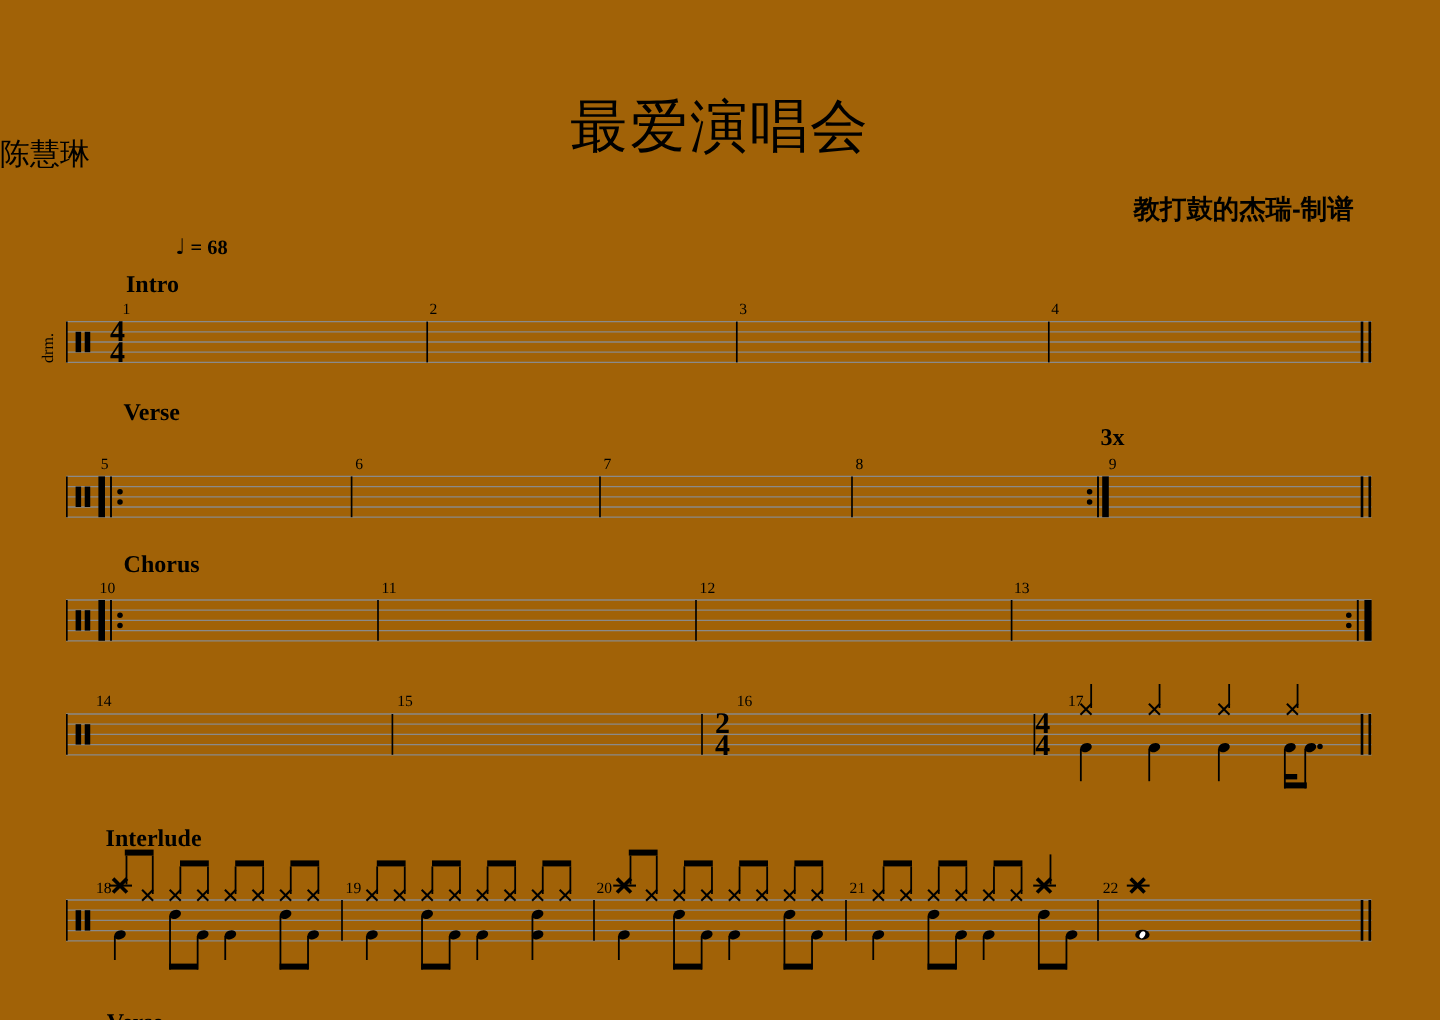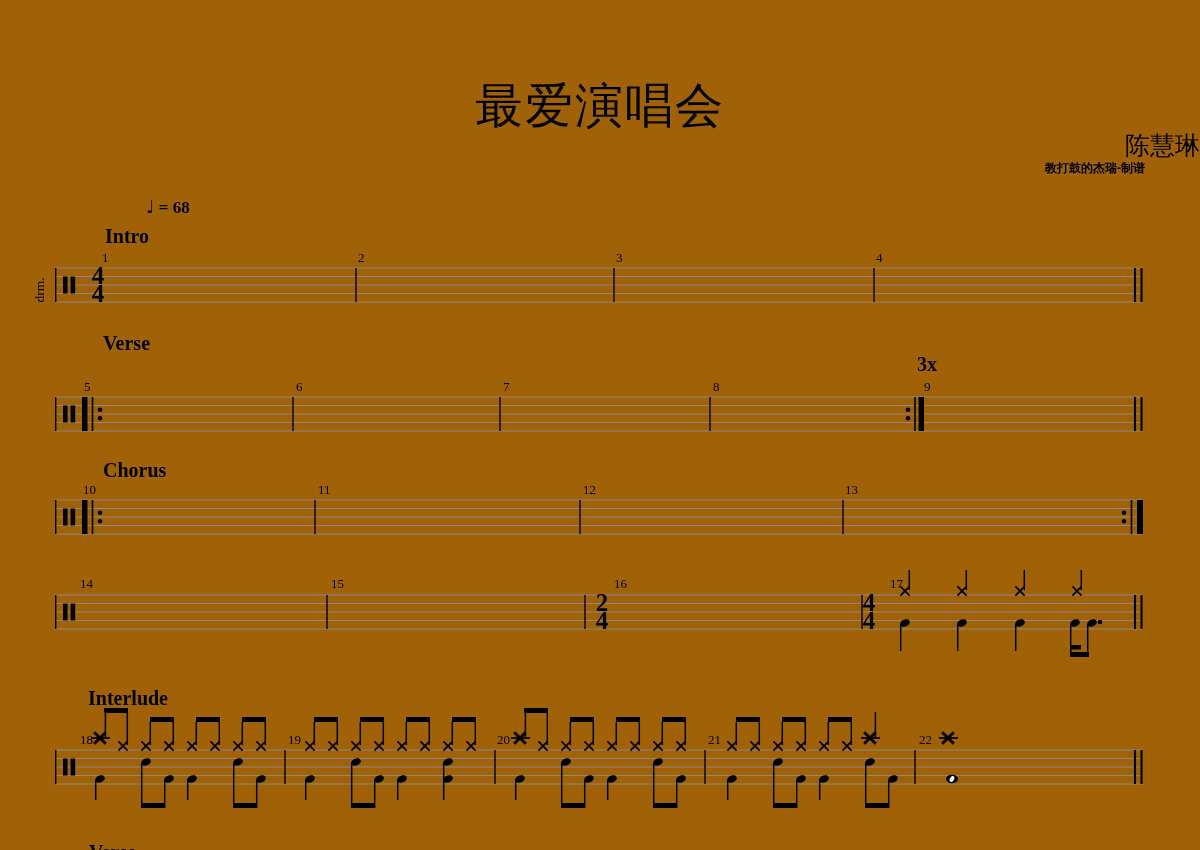--- a/index.html
+++ b/index.html
@@ -1,23 +1,23 @@
 <!DOCTYPE html>
 <html><head>
 <meta charset="utf-8">
 <style>
   * { margin:0; padding:0; box-sizing:border-box; }
   html,body { width:1200px; height:850px; overflow:hidden; background:#ffffff; }
   .page { position:relative; width:1200px; height:850px; background:#a16207;
           font-family:"Liberation Serif","DejaVu Serif",serif; color:#000; }
   .title { position:absolute; top:74px; left:0; width:100%; text-align:center;
            font-size:48px; letter-spacing:2px; }
-  .subtitle { position:absolute; top:129px; left:0; width:100%; text-align:right;
+  .subtitle { position:absolute; top:112px; left:0; width:100%; text-align:left;
               font-size:25px; }
-  .credit { position:absolute; top:160px; right:55px; font-size:12px; font-weight:bold;
+  .credit { position:absolute; top:160px; right:72px; font-size:22px; font-weight:bold;
             font-family:"Liberation Sans","DejaVu Sans",sans-serif; }
   .tempo { position:absolute; top:196px; left:146px; font-size:17px; font-weight:bold;
            font-family:"Liberation Serif","DejaVu Serif",serif; }
   .tempo .glyph { font-family:"DejaVu Sans",sans-serif; font-size:18px; }
   .partial { position:absolute; top:841px; left:89px; font-size:20px; font-weight:bold; }
   svg#score { position:absolute; top:0; left:0; }
 </style>
 </head>
 <body>
 

